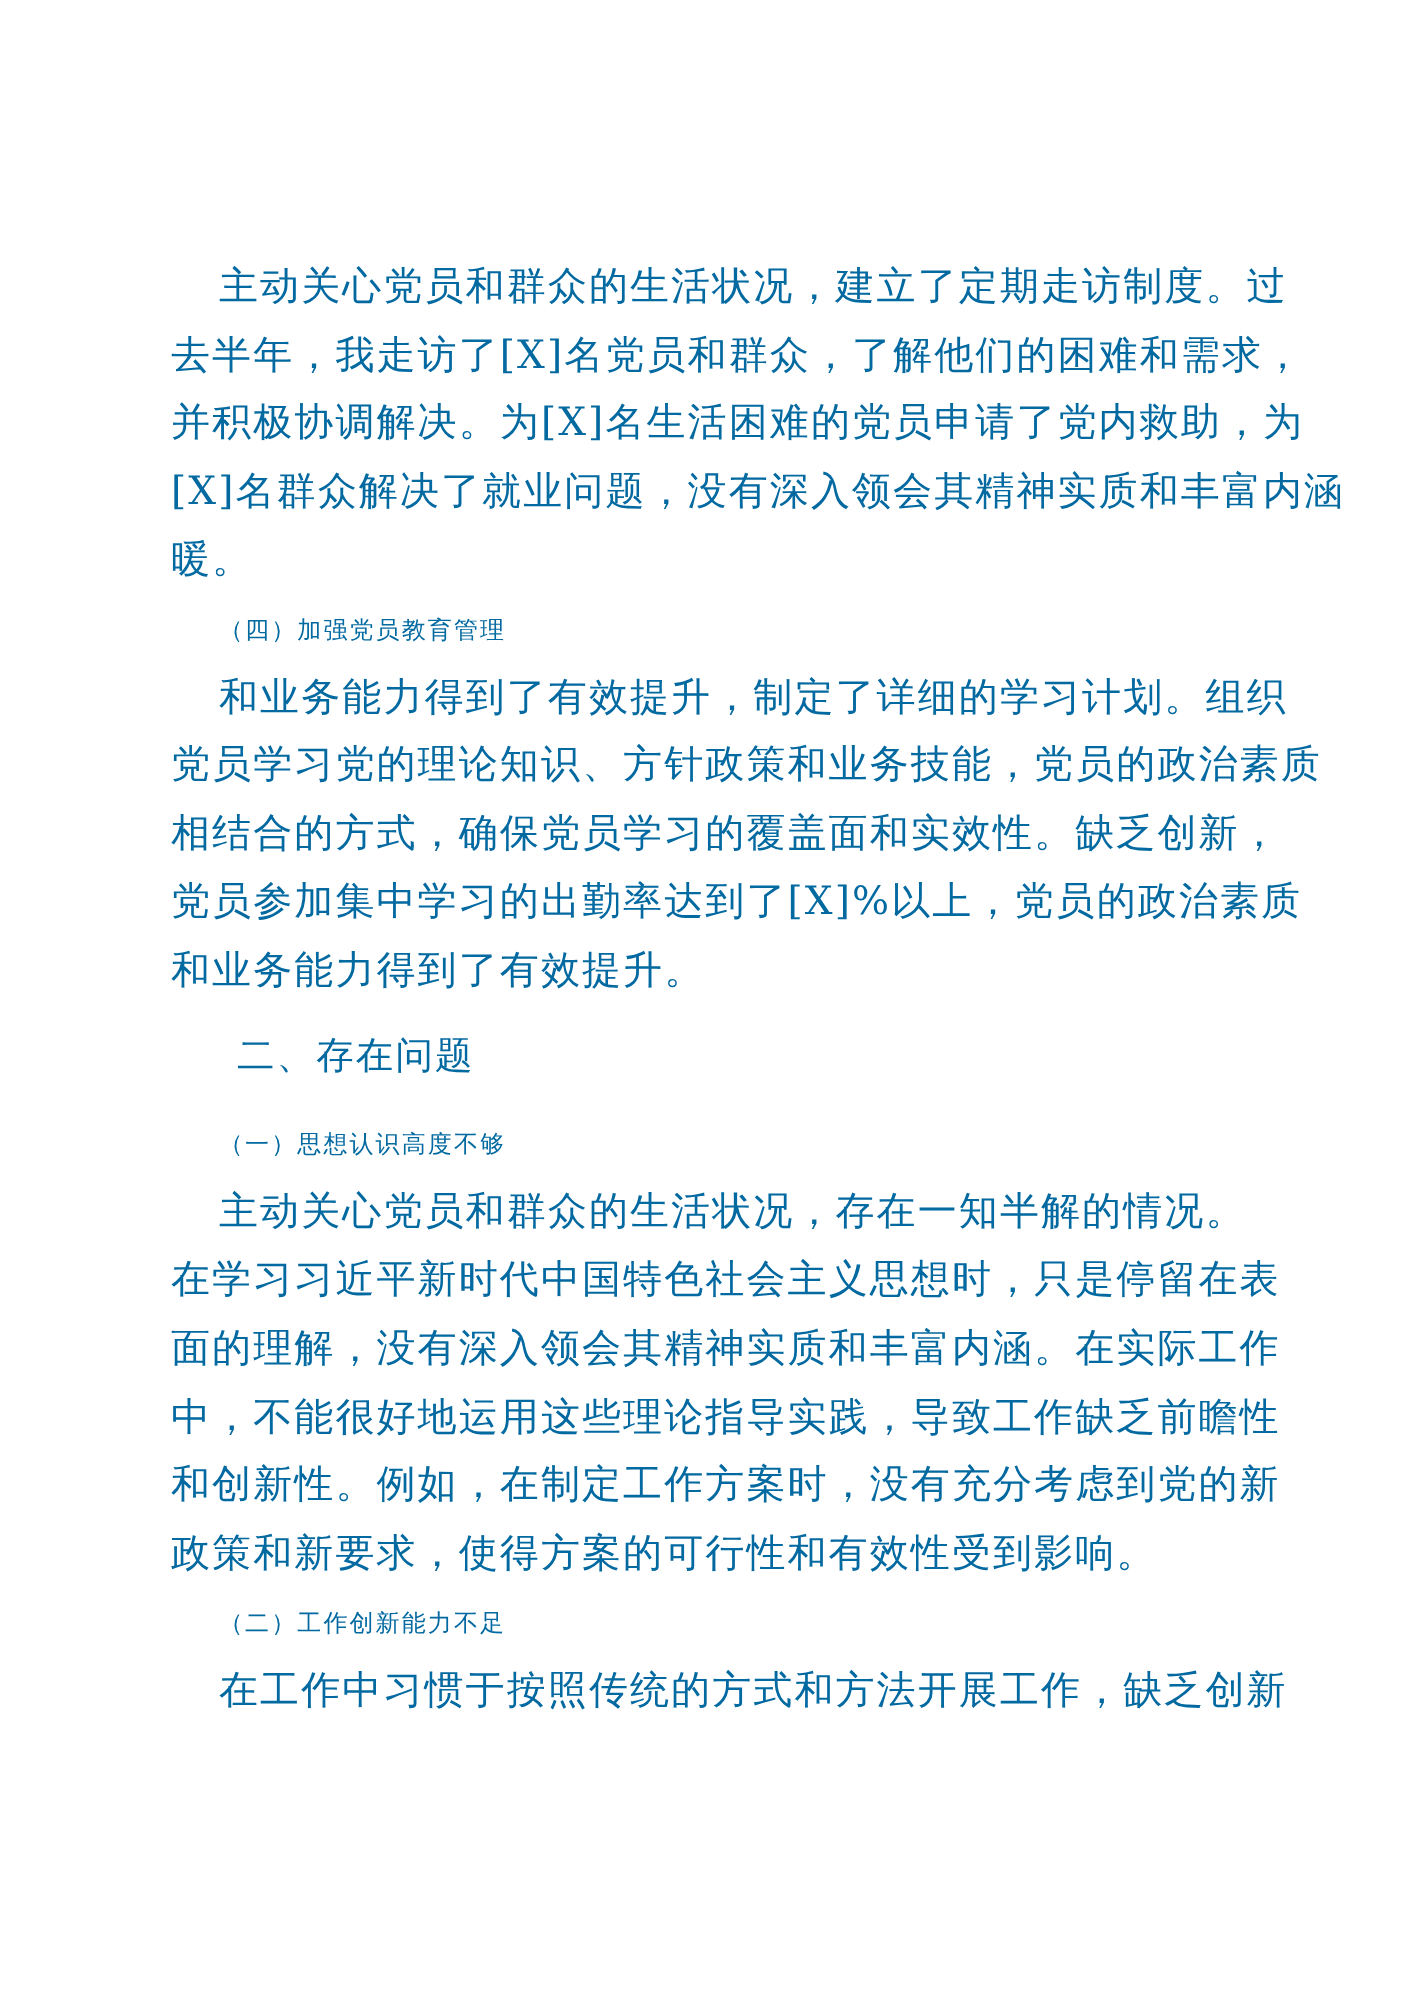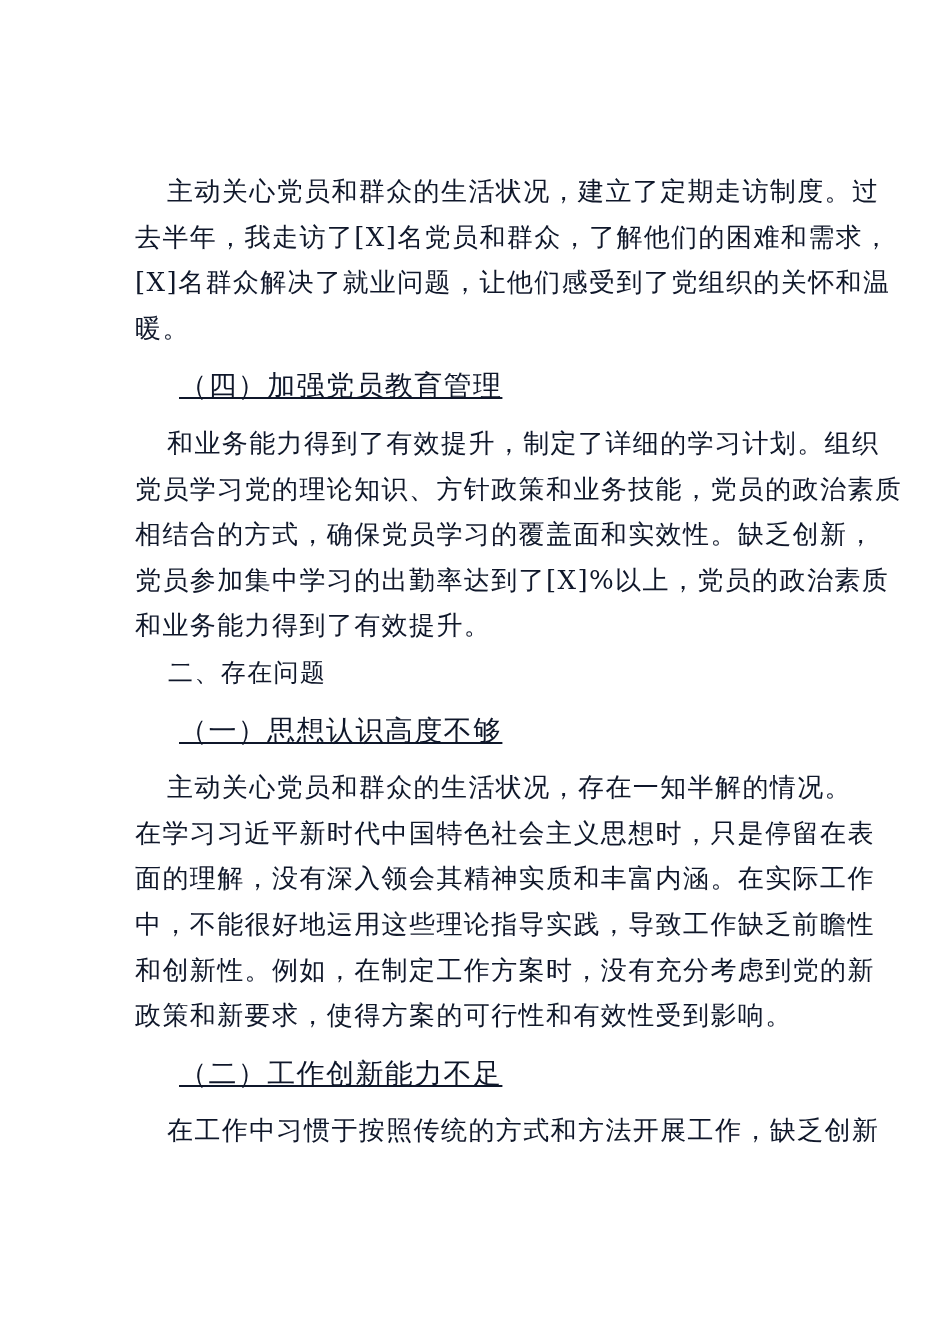--- a/index.html
+++ b/index.html
@@ -1,45 +1,46 @@
 <!DOCTYPE html>
 <html><head>
   <meta charset="utf-8">
   <style>
     html, body { margin: 0; padding: 0; background: #ffffff; }
     body { width: 950px; height: 1344px; position: relative; overflow: hidden; }
     .page {
       position: absolute;
-      left: 135px;
+      left: 114px;
       top: 169px;
       width: 704px;
       font-family: "DejaVu Serif", "Liberation Serif", serif;
-      color: #0f172a;
+      color: #0369a1;
       font-size: 26px;
       line-height: 45.6px;
       letter-spacing: 1.4px;
     }
     .para { margin: 0; text-align: justify; text-indent: 32px; }
     .line { display: block; white-space: nowrap; }
-    .sub-heading { margin: 12px; text-indent: 32px; font-size: 28px; text-decoration: underline; }
+    .sub-heading { margin: 0; text-indent: 32px; font-size: 16px; }
     .section-heading {
-      margin: 1px; text-indent: 32px;
-      font-family: Liberation Sans, sans-serif;
+      margin: 12px; text-indent: 32px;
+      font-family: Liberation Mono, monospace;
       font-size: 25px;
     }
   </style>
 </head>
 <body>
 
 <div class="page">
 
   <div class="para">
     <span class="line">主动关心党员和群众的生活状况，建立了定期走访制度。过</span>
     <span class="line" style="text-indent:0">去半年，我走访了[X]名党员和群众，了解他们的困难和需求，</span>
-    <span class="line" style="text-indent:0">[X]名群众解决了就业问题，让他们感受到了党组织的关怀和温</span>
+    <span class="line" style="text-indent:0">并积极协调解决。为[X]名生活困难的党员申请了党内救助，为</span>
+    <span class="line" style="text-indent:0">[X]名群众解决了就业问题，没有深入领会其精神实质和丰富内涵</span>
     <span class="line" style="text-indent:0">暖。</span>
   </div>
 
   <div class="sub-heading">（四）加强党员教育管理</div>
 
   <div class="para">
     <span class="line">和业务能力得到了有效提升，制定了详细的学习计划。组织</span>
     <span class="line" style="text-indent:0">党员学习党的理论知识、方针政策和业务技能，党员的政治素质</span>
     <span class="line" style="text-indent:0">相结合的方式，确保党员学习的覆盖面和实效性。缺乏创新，</span>
     <span class="line" style="text-indent:0">党员参加集中学习的出勤率达到了[X]%以上，党员的政治素质</span>

